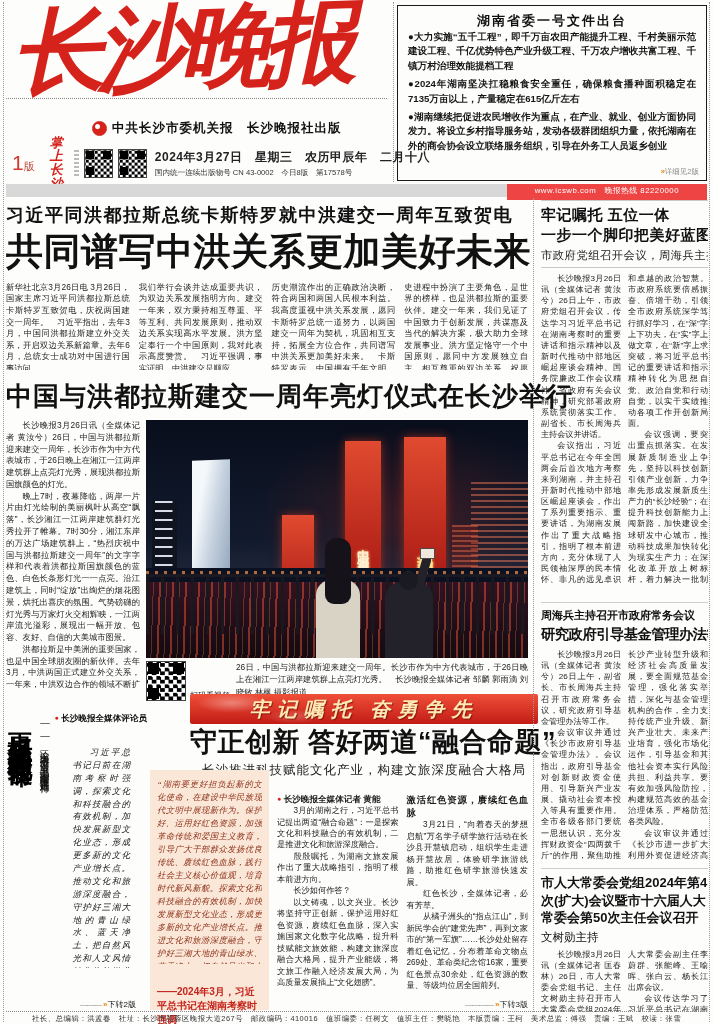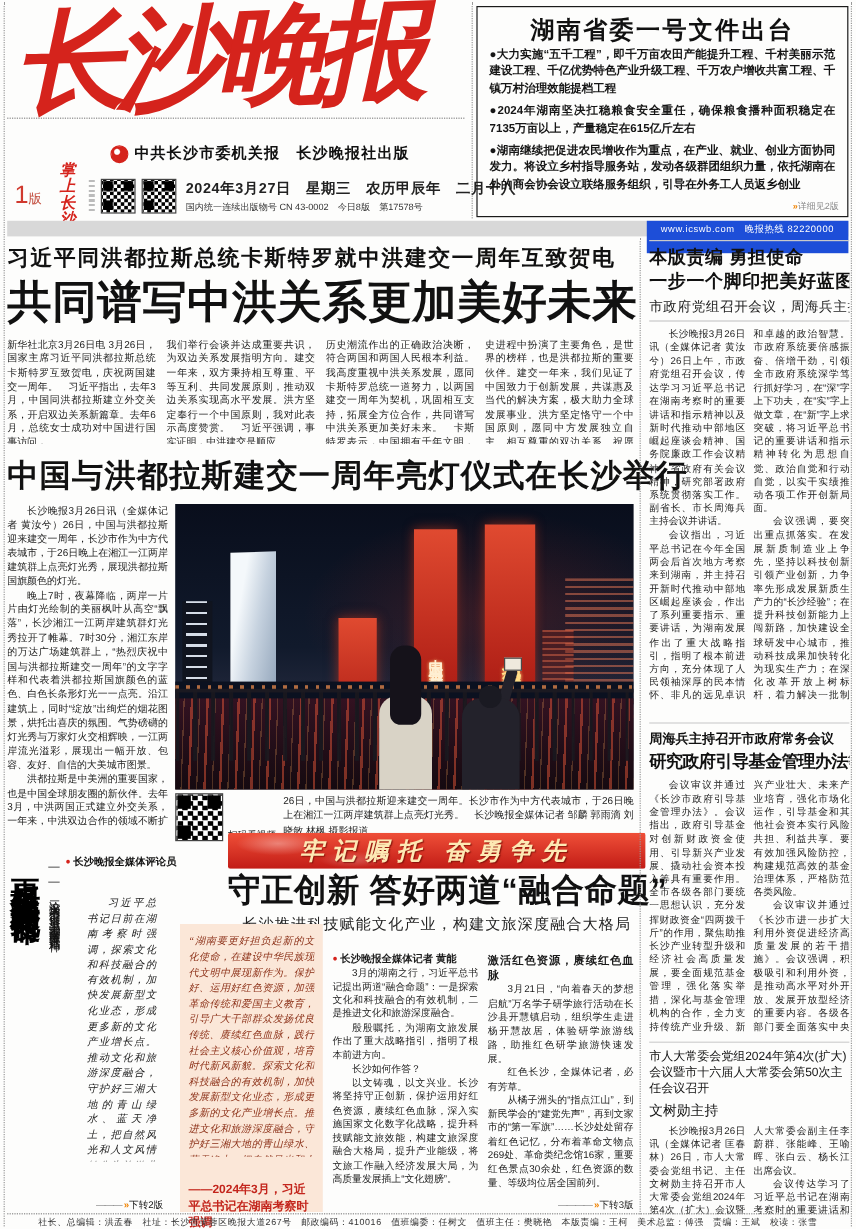--- a/index.html
+++ b/index.html
@@ -27,29 +27,29 @@
       background-size:30% 30%,30% 30%,30% 30%,22% 22%;
       background-position:1px 1px,calc(100% - 1px) 1px,1px calc(100% - 1px),60% 60%;
       background-repeat:no-repeat,no-repeat,no-repeat,repeat;}
   .qrstub{width:5px;height:27px;background:repeating-linear-gradient(180deg,#bbb 0 2px,transparent 2px 4px);flex:none;}
   .datebox{margin-left:3px;min-width:0;}
   .dateline{font-size:12px;font-weight:bold;color:#222;letter-spacing:0.5px;white-space:nowrap;}
   .issueline{font-size:7.6px;color:#333;margin-top:2px;white-space:nowrap;}
   
   #policybox{position:absolute;left:397px;top:5px;width:310px;height:176px;border:1.5px solid #1a1a1a;
              box-sizing:border-box;padding:6px 10px 4px;}
-  .pb-kicker{text-align:center;font-size:20px;font-weight:bold;letter-spacing:2px;}
+  .pb-kicker{text-align:center;font-size:13px;font-weight:bold;letter-spacing:2px;}
   .pb-title{text-align:center;font-size:24px;font-weight:900;letter-spacing:1px;margin:3px 0 6px;}
   .pb-bullet{font-size:9.6px;font-weight:600;line-height:1.5;text-align:justify;margin:0 0 4px;text-indent:0;color:#161616;}
   .pb-more{position:absolute;right:7px;bottom:3px;font-size:7.5px;color:#8a8a8a;}
   .pb-more b{color:#f08300;font-weight:bold;letter-spacing:-2px;margin-right:2px;}
   
   #graybar{position:absolute;left:6px;top:184px;width:701px;height:13px;background:#d8d8d8;}
-  #graybar .chip{float:right;height:27px;line-height:13px;background:#1d4ed8;color:#fff;
-                 font-size:7.8px;padding:0 12px;letter-spacing:0.5px;}
+  #graybar .chip{float:right;height:16px;line-height:13px;background:#ef4444;color:#fff;
+                 font-size:7.8px;padding:0 28px;letter-spacing:0.5px;}
   
   #story1{position:absolute;left:6px;top:200px;width:522px;}
   .s1-kicker{font-size:18px;font-weight:900;letter-spacing:1.5px;margin:3px 0 5px;white-space:nowrap;}
   .s1-head{font-size:37px;font-weight:900;letter-spacing:0.5px;line-height:1.1;margin:0 0 9px;white-space:nowrap;}
   .s1-cols{display:flex;gap:9px;height:88px;overflow:hidden;}
   .s1-col{flex:1;font-size:8.3px;line-height:1.4;text-align:justify;color:#1c1c1c;}
   
   #story2{position:absolute;left:6px;top:379px;width:522px;}
   .s2-head{font-family:"Liberation Serif","DejaVu Serif",serif;font-weight:900;font-size:26px;
            letter-spacing:1px;text-align:center;margin:0 0 6px;white-space:nowrap;}
@@ -147,21 +147,21 @@
         padding-left:7px;overflow:hidden;}
   .ra-rule{border-top:1px solid #c9c9c9;margin:2px 0 4px;}
   .ra-title{font-size:15px;font-weight:900;line-height:1.3;letter-spacing:0.5px;white-space:nowrap;}
   .ra-deck{font-size:11.3px;color:#222;margin:4px 0 5px;letter-spacing:0.5px;border-bottom:1px solid #c9c9c9;padding-bottom:4px;white-space:nowrap;}
   .rbody{column-count:2;column-gap:7px;font-size:8.1px;line-height:1.38;text-align:justify;color:#1c1c1c;overflow:hidden;}
   .rbody p{margin:0;text-indent:2em;}
   .ra-body{height:322px;margin-bottom:7px;}
   .rb-kicker{font-size:11px;font-weight:bold;margin-top:4px;white-space:nowrap;}
   .rb-title{font-size:14.3px;font-weight:900;margin:2px 0 5px;letter-spacing:-0.5px;white-space:nowrap;}
   .rb-body{height:212px;margin-bottom:7px;}
-  .rc-title{font-size:10px;font-weight:400;line-height:1.35;}
+  .rc-title{font-size:13px;font-weight:700;line-height:1.35;}
   .rc-deck{font-size:11.5px;margin:3px 0 4px;}
   .rc-body{height:104px;}
   .raildiv{border-top:1px solid #cfcfcf;margin:5px 0;}
   
   #footer{position:absolute;left:6px;top:1011px;width:701px;border-top:1px dotted #888;border-bottom:1px dotted #888;
           padding:2px 0 2px;font-size:7.4px;color:#333;text-align:center;letter-spacing:0.5px;white-space:nowrap;overflow:hidden;}
 </style>
 </head>
 <body>
 
@@ -298,32 +298,33 @@
   </div>
 </div>
 
 <div id="quotebox">
   <div class="qtext">“湖南要更好担负起新的文化使命，在建设中华民族现代文明中展现新作为。保护好、运用好红色资源，加强革命传统和爱国主义教育，引导广大干部群众发扬优良传统、赓续红色血脉，践行社会主义核心价值观，培育时代新风新貌。探索文化和科技融合的有效机制，加快发展新型文化业态，形成更多新的文化产业增长点。推进文化和旅游深度融合，守护好三湘大地的青山绿水、蓝天净土，把自然风光和人文风情转化为旅游业的持久魅力。”</div>
   <div class="qattr">——2024年3月，习近平总书记在湖南考察时强调</div>
 </div>
 
 <div id="rail">
   <div class="ra-rule"></div>
-  <div class="ra-title">本版责编 勇担使命</div>
+  <div class="ra-title">牢记嘱托 五位一体</div>
   <div class="ra-title">一步一个脚印把美好蓝图变为现实图景</div>
   <div class="ra-deck">市政府党组召开会议，周海兵主持并讲话</div>
   <div class="rbody ra-body">
     <p>长沙晚报3月26日讯（全媒体记者 黄汝兮）26日上午，市政府党组召开会议，传达学习习近平总书记在湖南考察时的重要讲话和指示精神以及新时代推动中部地区崛起座谈会精神、国务院廉政工作会议精神、省政府有关会议精神，研究部署政府系统贯彻落实工作。副省长、市长周海兵主持会议并讲话。</p>
     <p>会议指出，习近平总书记在今年全国两会后首次地方考察来到湖南，并主持召开新时代推动中部地区崛起座谈会，作出了系列重要指示、重要讲话，为湖南发展作出了重大战略指引，指明了根本前进方向，充分体现了人民领袖深厚的民本情怀、非凡的远见卓识和卓越的政治智慧。市政府系统要倍感振奋、倍增干劲，引领全市政府系统深学笃行抓好学习，在“深”字上下功夫，在“实”字上做文章，在“新”字上求突破，将习近平总书记的重要讲话和指示精神转化为思想自觉、政治自觉和行动自觉，以实干实绩推动各项工作开创新局面。</p>
     <p>会议强调，要突出重点抓落实。在发展新质制造业上争先，坚持以科技创新引领产业创新，力争率先形成发展新质生产力的“长沙经验”；在提升科技创新能力上闯新路，加快建设全球研发中心城市，推动科技成果加快转化为现实生产力；在深化改革开放上树标杆，着力解决一批制约高质量发展的卡点堵点问题，持续做强重大战略平台，不断提升长沙在新发展格局中的地位和作用；因地制宜在乡村全面振兴上作示范，坚决扛牢维护国家粮食安全的重任，积极发展农业特色产业，探索巩固拓展脱贫攻坚成果同乡村振兴有效衔接。在文化传承发展上绽放异彩，赓续红色血脉，推进“文化＋科技”融合发展，深化文旅融合，让城市更具持久魅力。要加强政府系统党的建设，巩固拓展主题教育成果，树立和践行正确政绩观，扎实开展党纪学习教育，建设清廉政府，确保习近平总书记重要讲话和指示精神在长沙落地生根、开花结果。</p>
   </div>
   <div class="raildiv"></div>
   <div class="rb-kicker">周海兵主持召开市政府常务会议</div>
   <div class="rb-title">研究政府引导基金管理办法等工作</div>
   <div class="rbody rb-body">
+    <p>长沙晚报3月26日讯（全媒体记者 黄汝兮）26日上午，副省长、市长周海兵主持召开市政府常务会议，研究政府引导基金管理办法等工作。</p>
     <p>会议审议并通过《长沙市政府引导基金管理办法》。会议指出，政府引导基金对创新财政资金使用、引导新兴产业发展、撬动社会资本投入等具有重要作用。全市各级各部门要统一思想认识，充分发挥财政资金“四两拨千斤”的作用，聚焦助推长沙产业转型升级和经济社会高质量发展，要全面规范基金管理，强化落实举措，深化与基金管理机构的合作，全力支持传统产业升级、新兴产业壮大、未来产业培育，强化市场化运作，引导基金和其他社会资本实行风险共担、利益共享。要有效加强风险防控，构建规范高效的基金治理体系，严格防范各类风险。</p>
     <p>会议审议并通过《长沙市进一步扩大利用外资促进经济高质量发展的若干措施》。会议强调，积极吸引和利用外资，是推动高水平对外开放、发展开放型经济的重要内容。各级各部门要全面落实中央关于稳外资工作部署和省委省政府要求，加快打造市场化、法治化、国际化一流营商环境，完善外资扶持促进方式，以更大力度吸引和利用外资，全力实现利用外资促稳提质目标。要把握重点，充分发挥湖南湘江新区、自贸区长沙片区、中非经贸深度合作先行区等开放平台的优势与作用，加大先进制造业、现代服务业重点企业招引力度，促进更多外资项目落地生根。要科学制定配套资金管理办法，强化政策兑现，切实提高政策的可及性和企业获得感。</p>
 
   </div>
   <div class="raildiv"></div>
   <div class="rc-title">市人大常委会党组2024年第4次(扩大)会议暨市十六届人大常委会第50次主任会议召开</div>
   <div class="rc-deck">文树勋主持</div>
   <div class="rbody rc-body">
     <p>长沙晚报3月26日讯（全媒体记者 匡春林）26日，市人大常委会党组书记、主任文树勋主持召开市人大常委会党组2024年第4次（扩大）会议暨市十六届人大常委会第50次主任会议。市人大常委会副主任李蔚群、张能峰、王喻晖、张白云、杨长江出席会议。</p>
     <p>会议传达学习了习近平总书记在湖南考察时的重要讲话和指示精神以及新时代推动中部地区崛起座谈会精神；听取市委有关拟任命人事事项的说明。</p>

